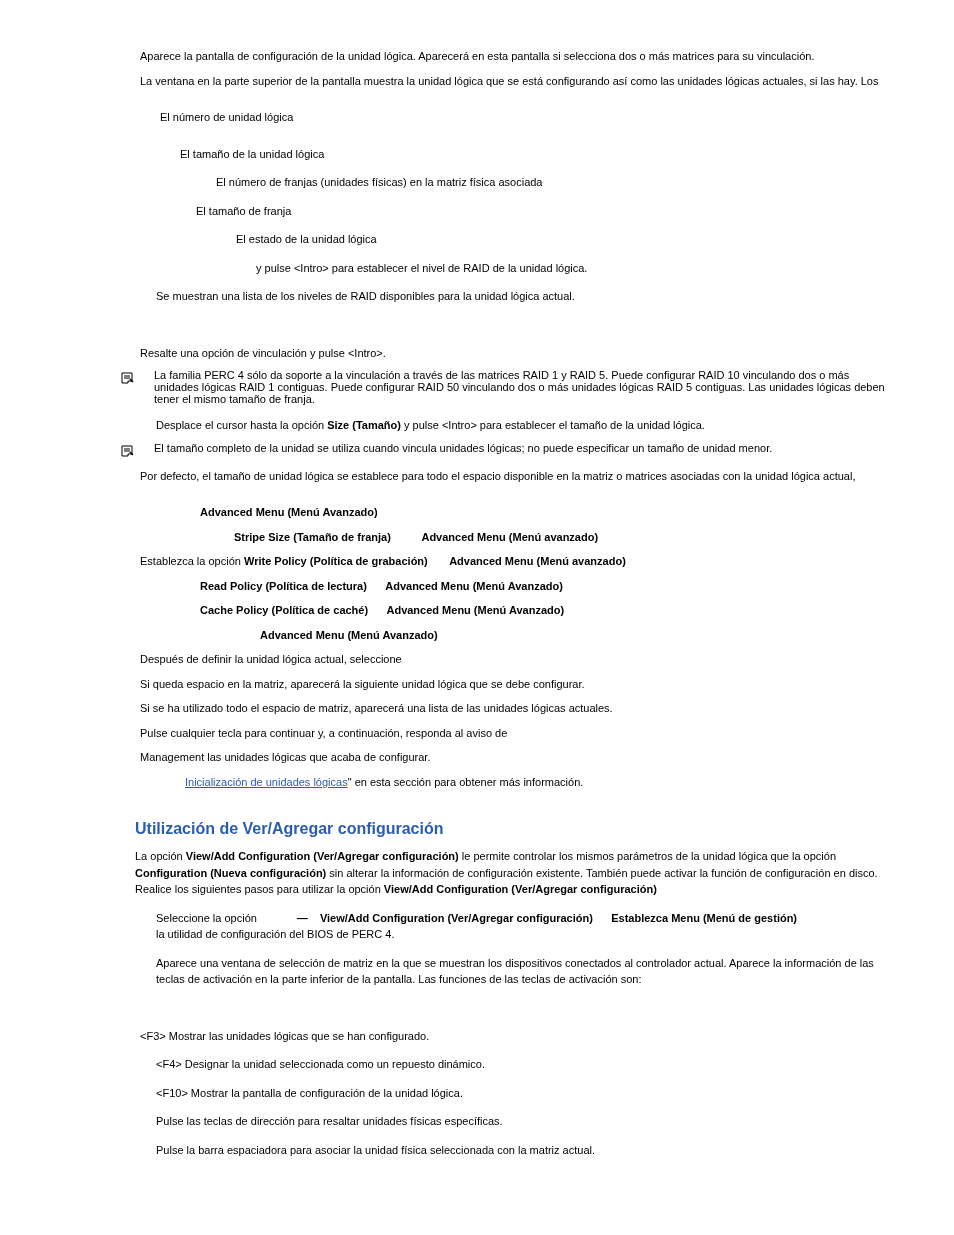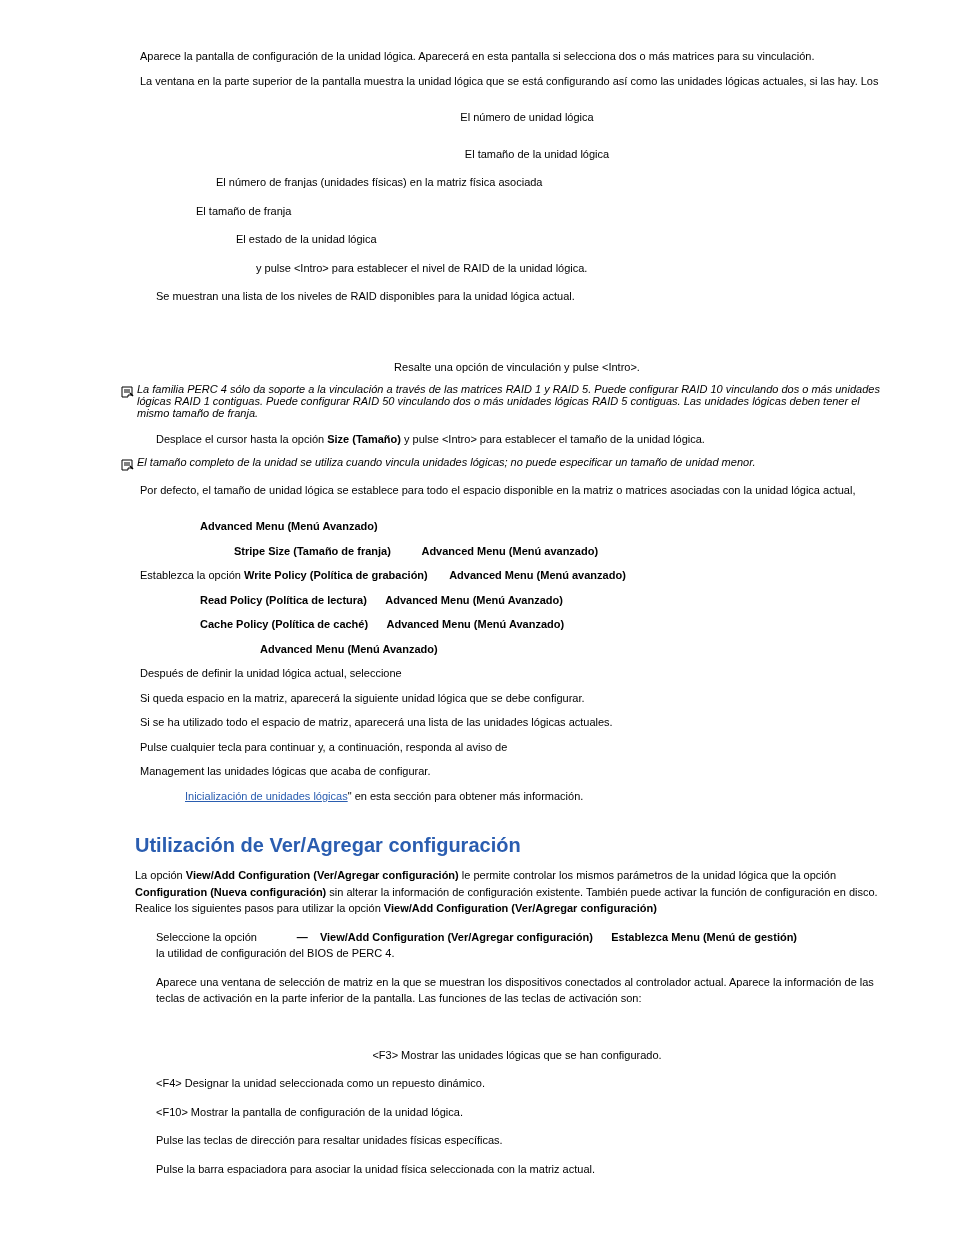--- a/index.html
+++ b/index.html
@@ -18,62 +18,61 @@
     margin: 8px 0;
     line-height: 1.5;
   }
   .indent-1 { margin-left: 20px; }
   .indent-2 { margin-left: 40px; }
   .indent-3 { margin-left: 60px; }
   .indent-4 { margin-left: 80px; }
   .indent-5 { margin-left: 100px; }
   h2 {
     font-family: Verdana, Arial, sans-serif;
-    font-size: 20px;
+    font-size: 16px;
     font-weight: bold;
     color: #2a5db0;
     margin: 30px 0 10px 0;
   }
   a {
     color: #2a5db0;
     text-decoration: underline;
   }
   .note-row {
     display: flex;
     align-items: flex-start;
-    gap: 3px;
+    gap: 20px;
     margin: 6px 0;
-    font-style: italic;
   }
   .note-icon {
     flex: 0 0 14px;
     margin-top: 2px;
     margin-left:-20px;
   }
   .bold-inline { font-weight: bold; }
   .sp { margin-top:12px;padding-left:16px; }
-  .sp2 { margin-top:20px;text-align:center; }
+  .sp2 { margin-top:20px; }
 </style>
 </head>
 <body>
 
 <div class="content">
   <p>Aparece la pantalla de configuración de la unidad lógica. Aparecerá                  en esta pantalla si selecciona dos o más matrices para su vinculación.</p>
   <p>La ventana en la parte superior de la pantalla muestra la unidad lógica que se está configurando así como las unidades lógicas actuales, si las hay. Los</p>
 
   <p class="indent-1 sp2">El número de unidad lógica</p>
   <p class="indent-2 sp2">El tamaño de la unidad lógica</p>
   <p class="indent-3 sp">El número de franjas (unidades físicas) en la matriz física asociada</p>
   <p class="indent-2 sp">El tamaño de franja</p>
   <p class="indent-4 sp">El estado de la unidad lógica</p>
   <p class="indent-5 sp"> y pulse &lt;Intro&gt; para establecer el nivel de RAID de la unidad lógica.</p>
 
   <p class="sp">Se muestran una lista de los niveles de RAID disponibles para la unidad lógica actual.</p>
 
-  <p class="sp2" style="margin-top:54px">Resalte una opción de vinculación y pulse &lt;Intro&gt;.</p>
+  <p class="sp2" style="margin-top:40px">Resalte una opción de vinculación y pulse &lt;Intro&gt;.</p>
 
   <div class="note-row">
     <span class="note-icon">
       <svg width="14" height="14" viewBox="0 0 14 14">
           <rect x="0" y="0" width="14" height="14" fill="#fff" stroke="#000" stroke-width="0"></rect>
           <path d="M2 2 L12 2 L12 10 L8 10 L8 12 L2 12 Z" fill="#fff" stroke="#000" stroke-width="1"></path>
           <line x1="4" y1="5" x2="10" y2="5" stroke="#000" stroke-width="1"></line>
           <line x1="4" y1="7" x2="10" y2="7" stroke="#000" stroke-width="1"></line>
           <path d="M10 8 L13 11" stroke="#000" stroke-width="1.5"></path>
         </svg>

